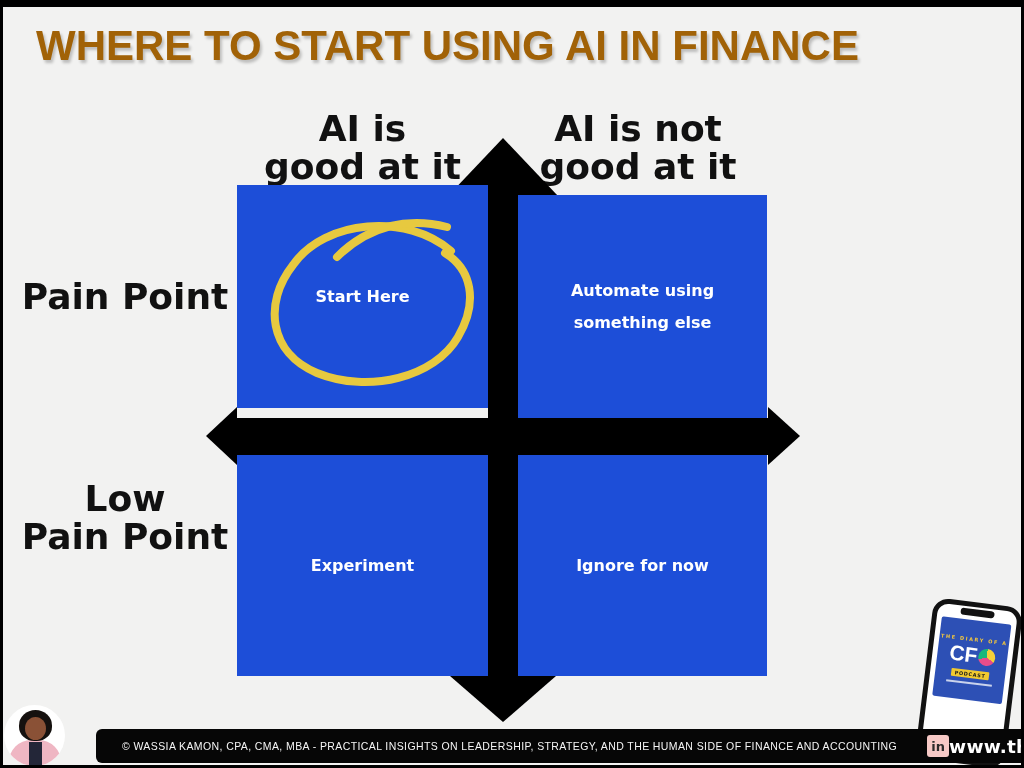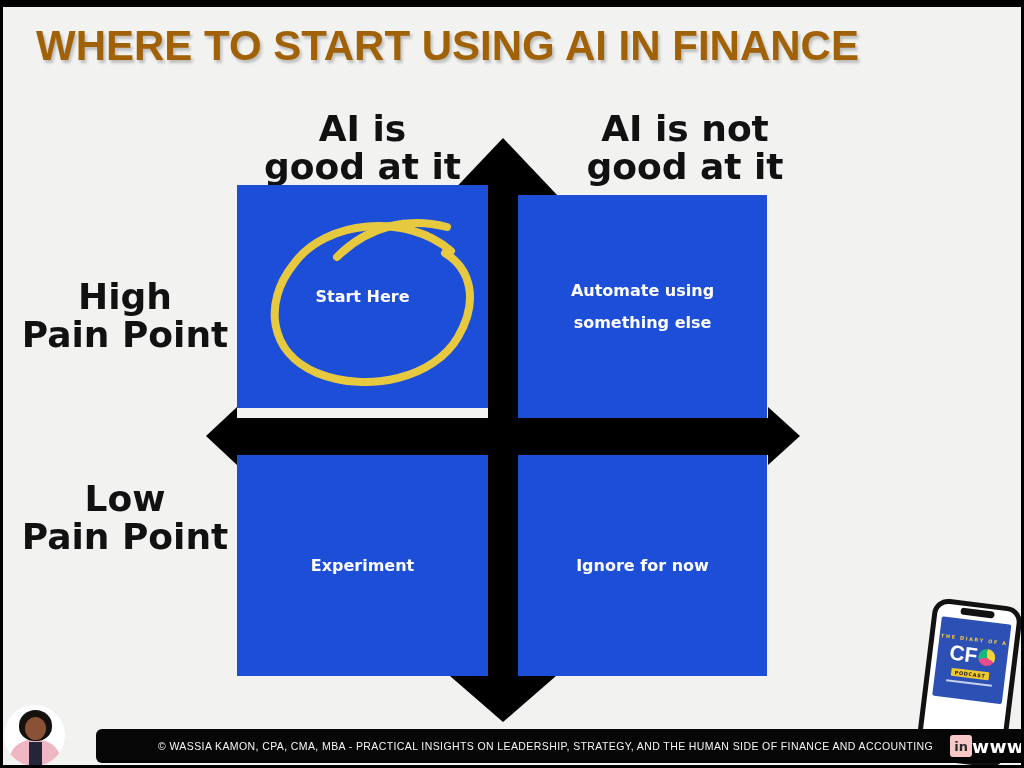--- a/index.html
+++ b/index.html
@@ -11,21 +11,21 @@
 
   .title { position:absolute; left:36px; top:22px; width:950px;
            font-family:"Liberation Sans", sans-serif; font-weight:900; font-size:42px;
            letter-spacing:0px; color:#a16207; text-shadow:2px 3px 3px rgba(0,0,0,0.22);
            white-space:nowrap; }
 
   
   .axlabel { position:absolute; text-align:center; font-weight:700; color:#111;
              font-size:36px; line-height:38px; }
   .col-left  { left:237px; top:110px; width:251px; }
-  .col-right { left:560px; top:110px; width:250px; }
+  .col-right { left:513px; top:110px; width:250px; }
   .row-top    { left:10px;  top:278px; width:230px; }
   .row-bottom { left:10px;  top:480px; width:230px; }
 
   
   .quad { position:absolute; background:#1d4ed8; display:flex; align-items:center; justify-content:center;
           color:#fff; font-weight:700; font-size:16px; text-align:center; line-height:32px; }
   .q-tl { left:237px; top:185px; width:251px; height:223px; }
   .q-tr { left:518px; top:195px; width:249px; height:223px; }
   .q-bl { left:237px; top:455px; width:251px; height:221px; }
   .q-br { left:518px; top:455px; width:249px; height:221px; }
@@ -60,24 +60,24 @@
   .subline { margin-top:4px; width:46px; height:2px; background:rgba(255,255,255,0.75); }
   .controls { position:absolute; bottom:13px; left:0; right:0; display:flex; align-items:center;
               justify-content:center; gap:5px; color:#1a1a1a; }
   .ctl { font-size:8px; line-height:8px; }
   .ctl-skip { font-size:6px; letter-spacing:-1px; line-height:8px; }
   .play { width:15px; height:15px; background:#111; border-radius:50%; color:#fff; font-size:6px;
           display:flex; align-items:center; justify-content:center; }
 
   
   .footer-bar { position:absolute; left:96px; right:3px; top:729px; height:34px; background:#060606;
-                border-radius:6px 0 0 6px; display:flex; align-items:center; z-index:20;padding-left:36px; }
+                border-radius:6px 0 0 6px; display:flex; align-items:center; z-index:20; }
   .credit { margin-left:26px; color:#f5f5f5; font-family:"Liberation Sans", sans-serif;
             font-size:10.5px; letter-spacing:0.4px; white-space:nowrap; }
-  .li-badge { margin-left:17px; width:22px; height:22px; background:#f6c9c6; border-radius:3px;
+  .li-badge { margin-left:30px; width:22px; height:22px; background:#f6c9c6; border-radius:3px;
               display:flex; align-items:center; justify-content:center; flex:0 0 auto;
               color:#2b2b2b; font-weight:700; font-size:13px; }
   .site-url { margin-left:auto; margin-right:12px; color:#fff; font-weight:700; font-size:18.5px;
               letter-spacing:0.2px; white-space:nowrap; }
 
   
   .avatar { position:absolute; left:4px; top:705px; width:61px; height:61px; border-radius:50%;
             background:#fff; overflow:hidden; z-index:30; }
   .av-hair { position:absolute; left:15px; top:5px; width:33px; height:31px; background:#15110f;
              border-radius:50% 50% 46% 46%; }
@@ -96,21 +96,20 @@
 
   <div class="axlabel col-left">
     <div>AI is</div>
     <div>good at it</div>
   </div>
   <div class="axlabel col-right">
     <div>AI is not</div>
     <div>good at it</div>
   </div>
   <div class="axlabel row-top">
-    <div>High</div>
     <div>Pain Point</div>
   </div>
   <div class="axlabel row-bottom">
     <div>Low</div>
     <div>Pain Point</div>
   </div>
 
   <div class="vbar"></div>
   <div class="hbar"></div>
   <div class="tri tri-up"></div>

